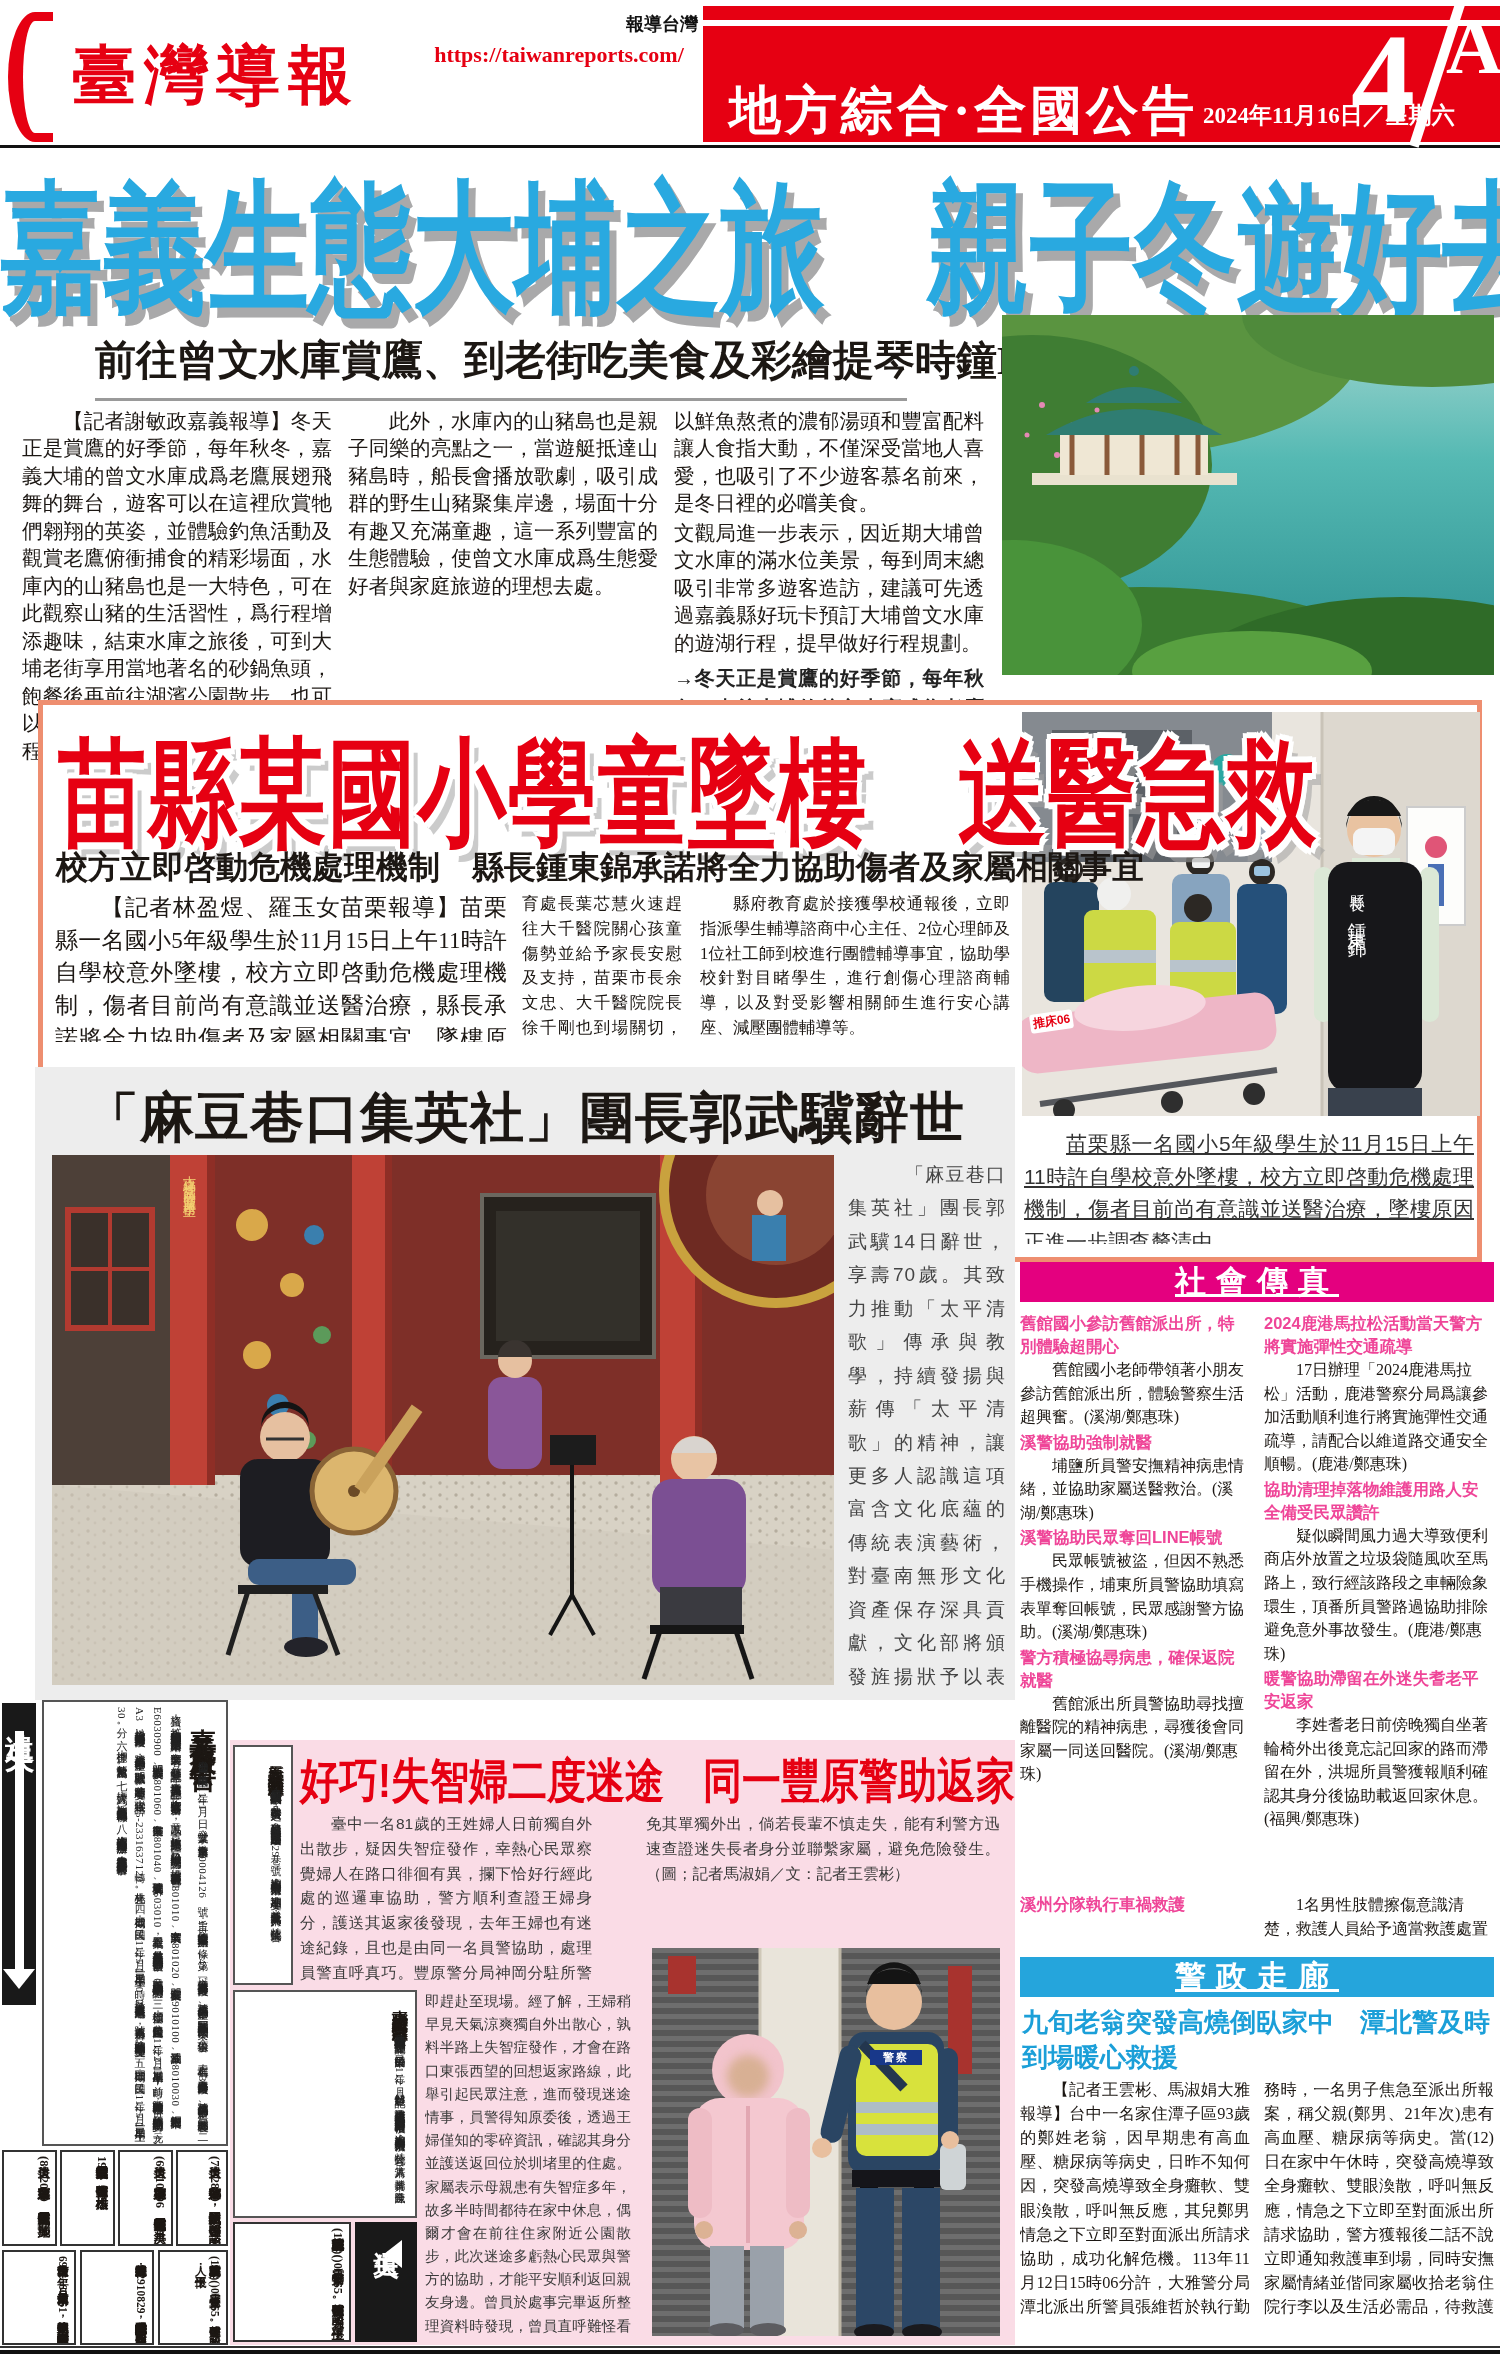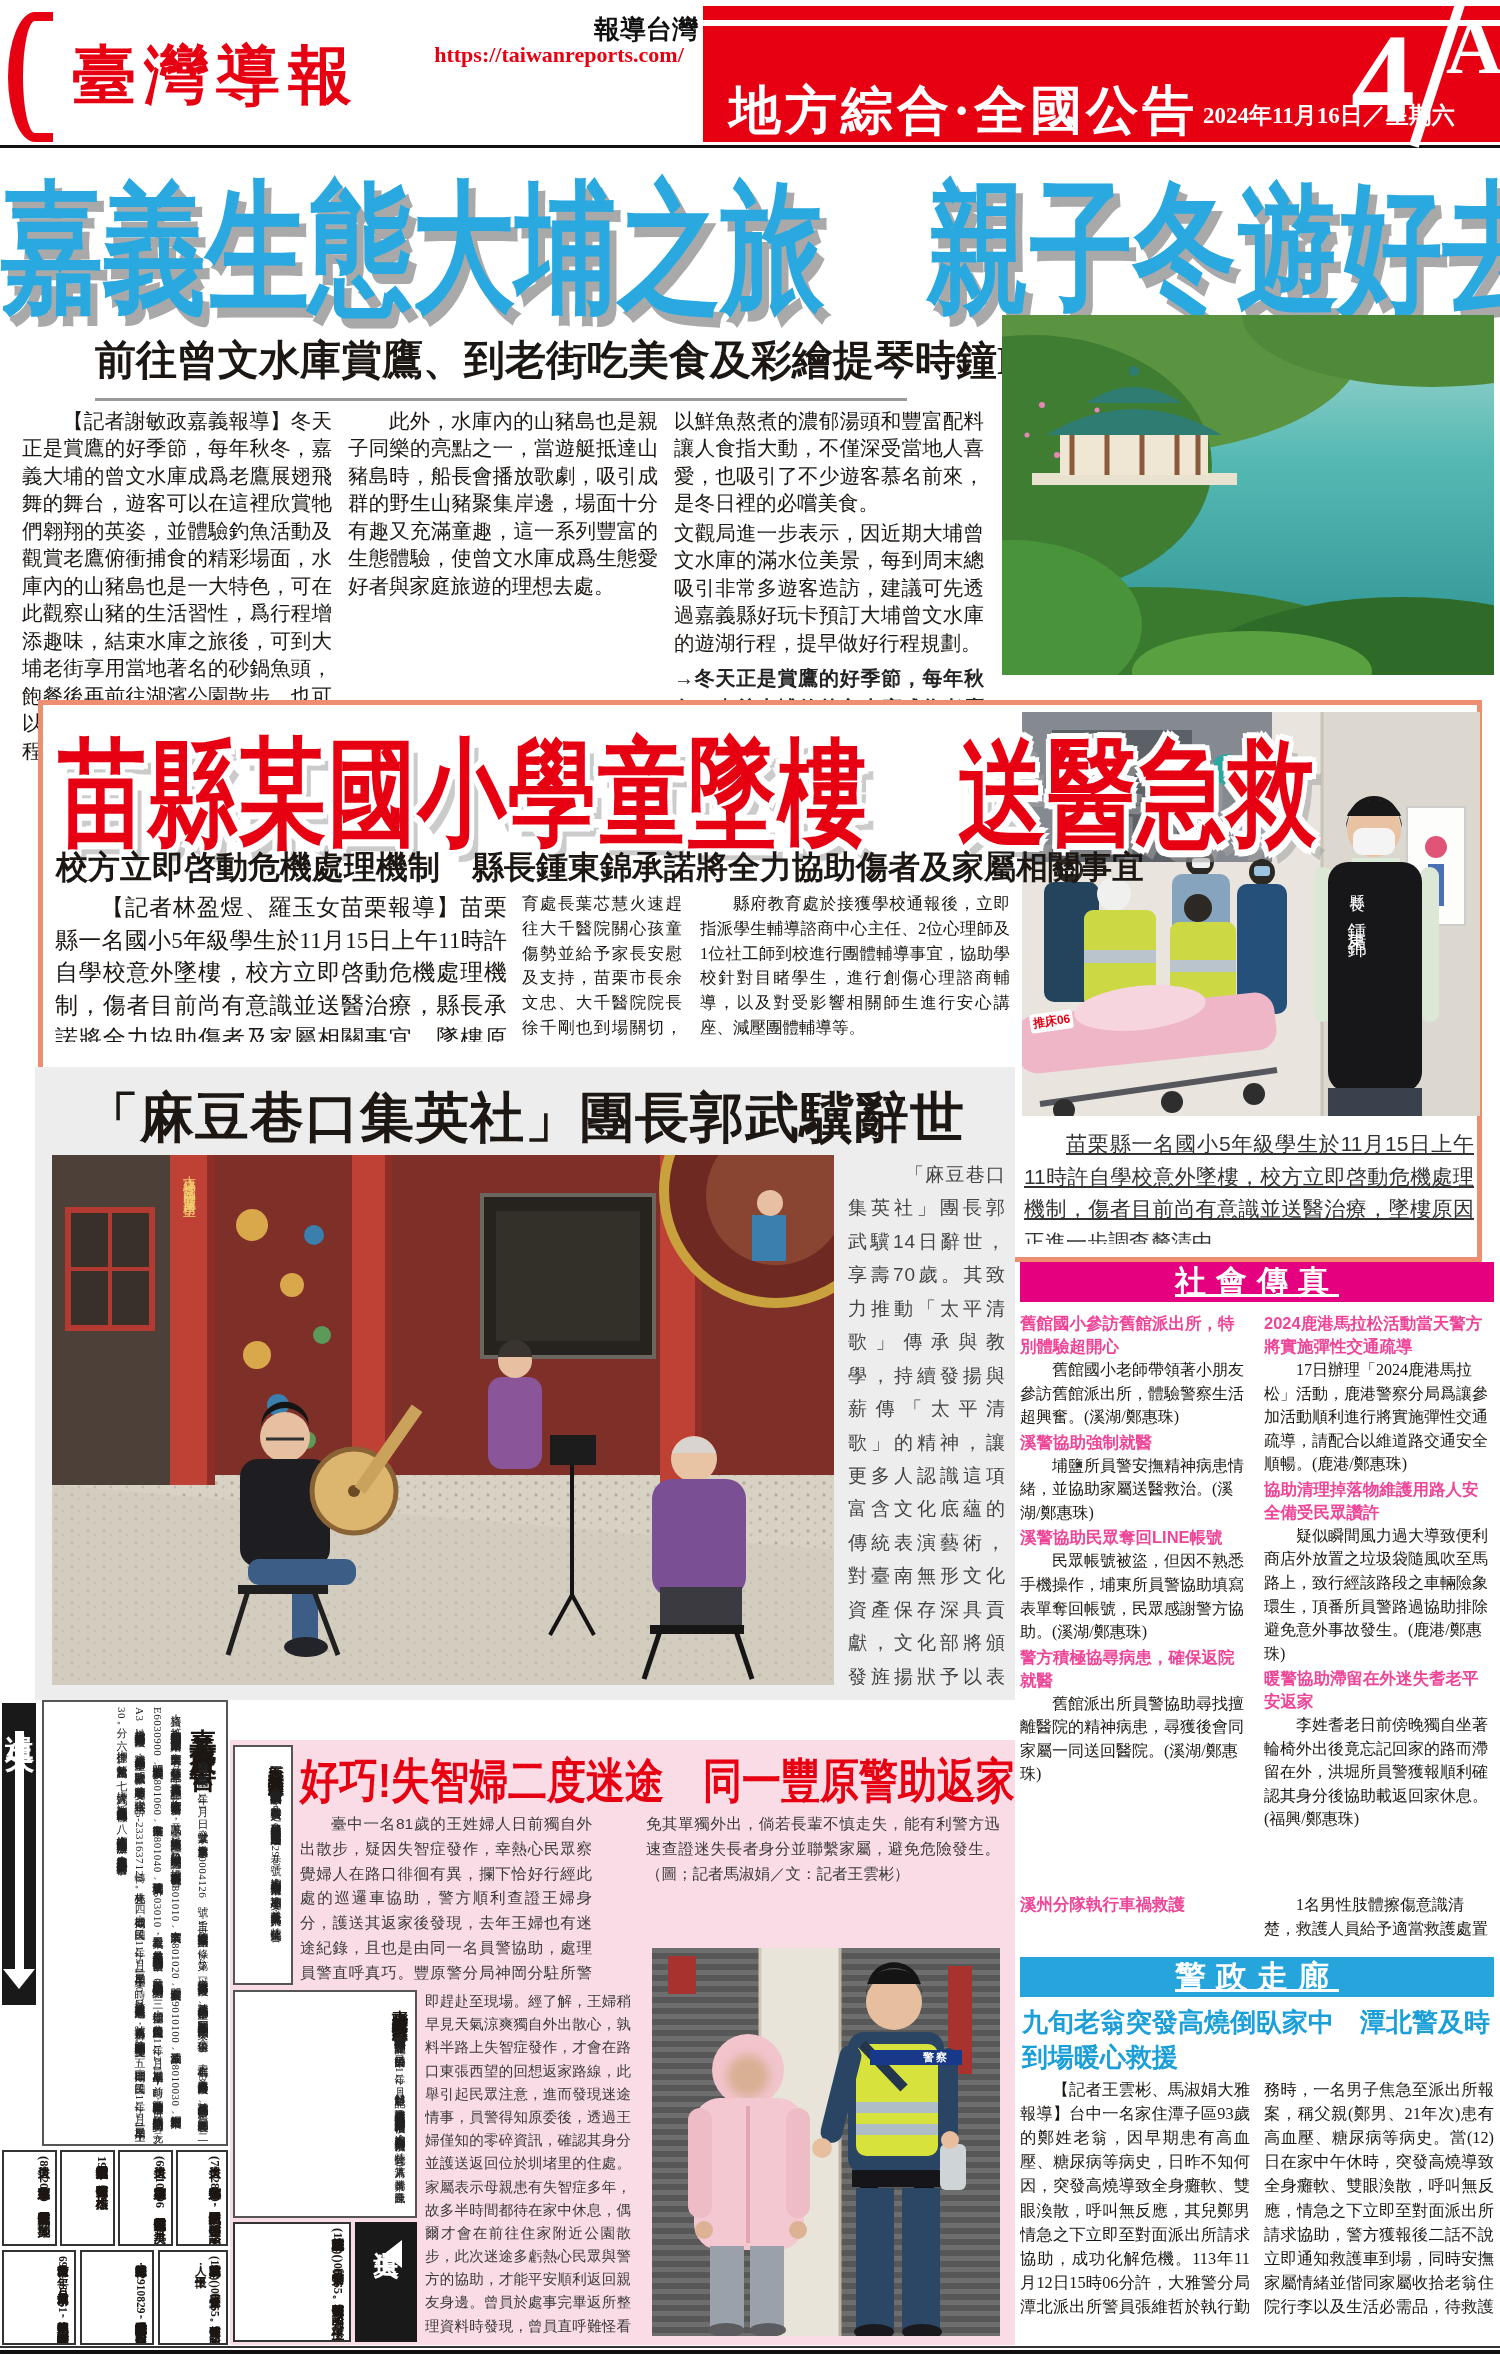--- a/index.html
+++ b/index.html
@@ -10,21 +10,21 @@
   .just{text-align:justify;}
   .clip{overflow:hidden;}
   p{margin:0 0 2px 0;}
   .ind{text-indent:2em;}
 
   
   .mast{border-bottom:3px solid #111;background:#fff;}
   .bracket{width:30px;height:112px;border-left:15px solid #e60012;border-top:9px solid #e60012;
            border-bottom:9px solid #e60012;border-radius:60% 0 0 60% / 50% 0 0 50%;}
   .logo{font-size:64px;font-weight:bold;color:#e60012;letter-spacing:8px;}
-  .tagline{font-size:26px;font-weight:bold;color:#111;}
+  .tagline{font-size:18px;font-weight:bold;color:#111;}
   .mast-url{font-size:22px;font-weight:bold;color:#e60012;text-decoration:none;}
   .redbox{background:#e60012;}
   .section-title{color:#fff;font-size:52px;font-weight:900;letter-spacing:4px;}
   .mast-date{color:#fff;font-size:23px;font-weight:bold;}
   .pagenum{color:#fff;font-size:128px;font-weight:900;line-height:1;}
   .pageletter{color:#fff;font-size:78px;font-weight:900;line-height:1;}
   .slash{width:10px;height:150px;background:#fff;transform:rotate(18deg);}
 
   
   .h1blue{font-size:103px;font-weight:900;color:#29a9e0;white-space:nowrap;text-align:center;
@@ -411,21 +411,21 @@
       <rect x="204" y="240" width="38" height="142" fill="#2c4766"></rect>
       <rect x="250" y="240" width="38" height="142" fill="#2c4766"></rect>
       <ellipse cx="222" cy="384" rx="20" ry="8" fill="#1a1a1e"></ellipse>
       <ellipse cx="270" cy="384" rx="20" ry="8" fill="#1a1a1e"></ellipse>
       <rect x="178" y="96" width="22" height="100" rx="11" fill="#2a4563" transform="rotate(14 189 146)"></rect>
       <circle cx="170" cy="200" r="10" fill="#e8bf9e"></circle>
       <rect x="286" y="100" width="20" height="96" rx="10" fill="#2a4563"></rect>
       <rect x="288" y="196" width="26" height="46" rx="6" fill="#cfd4d6"></rect>
       <circle cx="298" cy="192" r="9" fill="#e8bf9e"></circle>
     </svg>
-    <div class="abs patch" style="left:218px;top:102px;width:52px;height:15px;padding-left:40px;">警察</div>
+    <div class="abs patch" style="left:218px;top:102px;width:52px;height:15px;">警察</div>
   </div>
 
   <div class="abs lostbanner" style="left:2px;top:1703px;width:34px;height:302px;">
     <span class="lost-txt">遺失</span>
     <div class="arr-shaft"></div>
     <div class="arr-head-down"></div>
   </div>
 
   <div class="abs adbox" style="left:42px;top:1700px;width:186px;height:446px;">
     <span class="ad-title">嘉義市農會公告</span>

